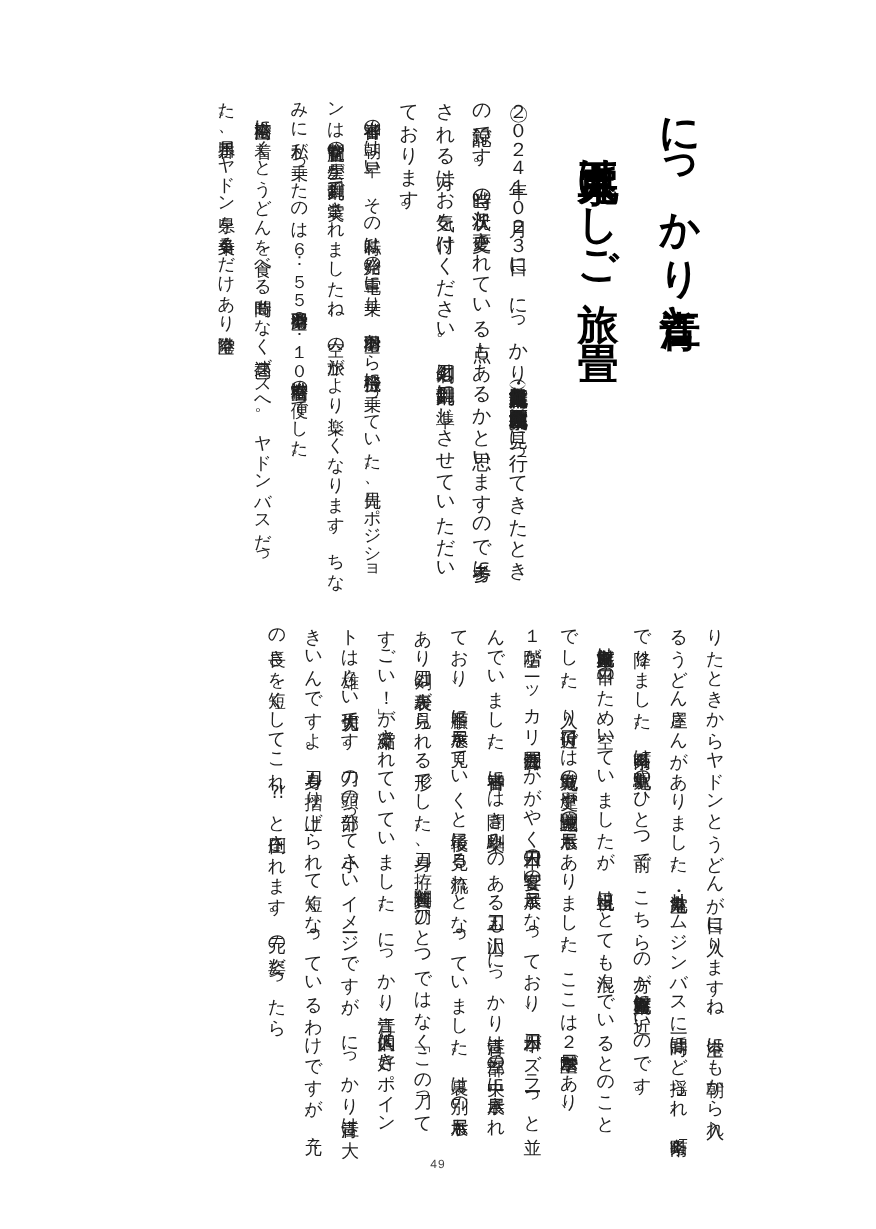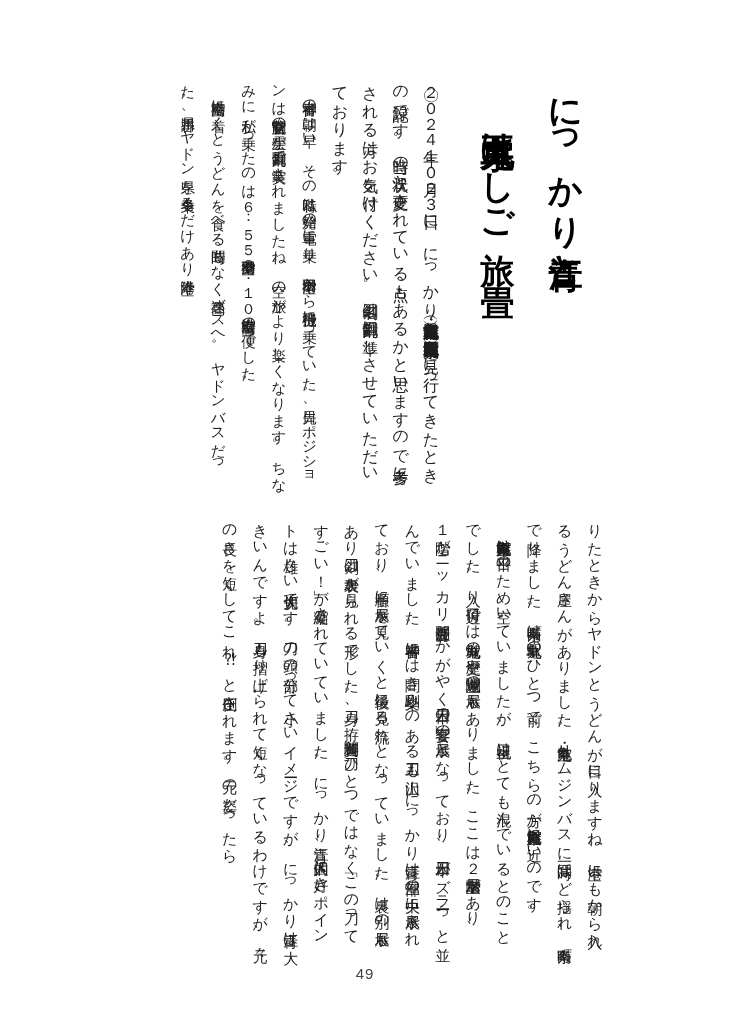--- a/index.html
+++ b/index.html
@@ -61,21 +61,21 @@
     font-size: 15px;
     line-height: 2.03;
   }
   .indent { text-indent: 1em; }
   .page-number {
     position: absolute;
     top: 965px;
     left: 0;
     right: 0;
     text-align: center;
-    font-size: 15px;
+    font-size: 10px;
     color: #444444;
     letter-spacing: 1px;
   }
 </style>
 </head>
 <body>
 
 <div class="page">
 
   <div class="top-section vtext">

